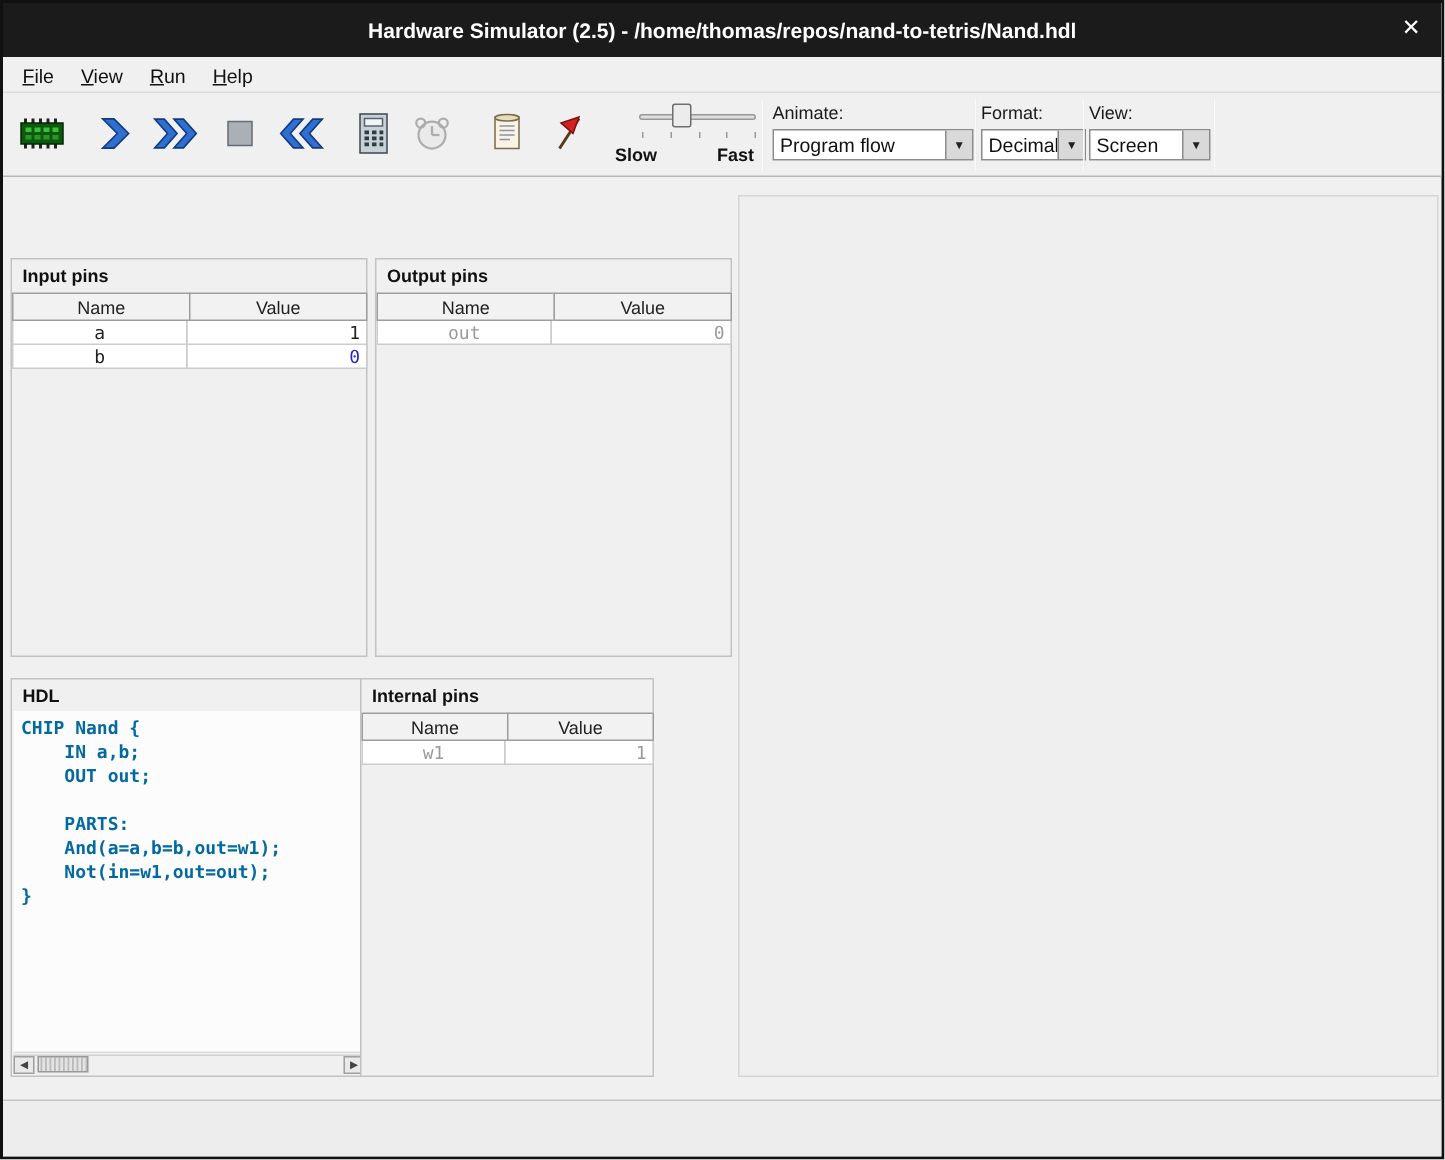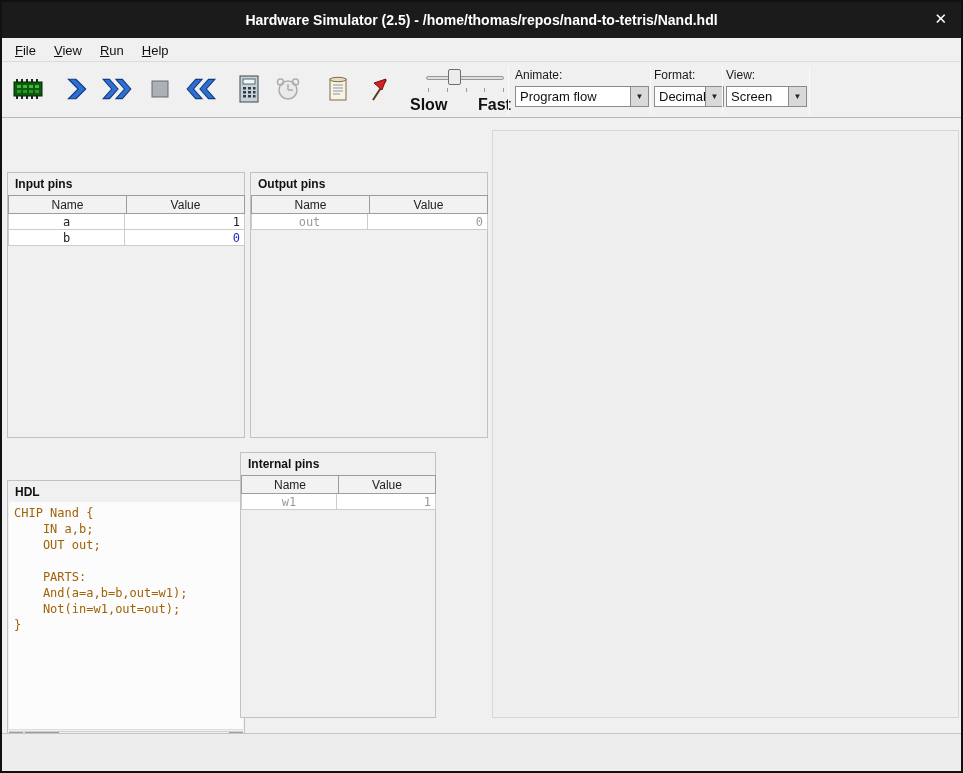--- a/index.html
+++ b/index.html
@@ -29,21 +29,21 @@
          border-right:1px solid #fafafa; }
 
   .slider-group{ position:absolute; left:408px; top:6px; width:98px; height:46px; }
   .slider-track{ position:absolute; left:16px; top:8px; width:78px; height:4px;
                  background:#dedede; border:1px solid #979797; border-radius:2px; }
   .slider-thumb{ position:absolute; left:38px; top:1px; width:13px; height:16px;
                  background:#ececec; border:1px solid #6e6e6e; border-radius:2px; }
   .slider-ticks{ position:absolute; left:18px; top:20px; width:76px; display:flex;
                  justify-content:space-between; }
   .slider-ticks i{ width:1px; height:4px; background:#9a9a9a; }
-  .slider-label{ position:absolute; top:28px; font-size:16px; font-weight:bold; color:#111; }
+  .slider-label{ position:absolute; top:28px; font-size:12px; font-weight:bold; color:#111; }
   .slider-label.slow{ left:0; }
   .slider-label.fast{ left:68px; }
 
   .combo-group{ position:absolute; top:6px; }
   .combo-label{ font-size:12px; color:#1a1a1a; margin-bottom:4px; display:block; }
   .combo{ display:flex; height:21px; border:1px solid #8b8b8b; background:#ffffff; }
   .combo .ctext{ flex:1; font-size:13px; padding:2px 4px; color:#111; overflow:hidden; white-space:nowrap; }
   .combo .cbtn{ width:18px; background:#d9d9d9; border-left:1px solid #8b8b8b;
                 display:flex; align-items:center; justify-content:center;
                 font-size:8px; color:#222; }
@@ -59,42 +59,42 @@
           vertical-align:-2px; margin-left:1px; }
   .time-label{ position:absolute; left:345px; top:9px; font-size:12px; font-weight:bold; color:#9a9a9a; }
   .time-field{ position:absolute; left:390px; top:7px; width:67px; height:17px;
                background:#e2e326; border:1px solid #c6c71c; font-size:12px; }
 
   
   .panel{ position:absolute; border:1px solid #c2c2c2; background:#f0f0f0; }
   .panel-title{ position:absolute; left:7px; top:4px; font-size:12px; font-weight:bold; color:#111;text-align:center; }
   #input-pins{ left:5px; top:170px; width:238px; height:266px; }
   #output-pins{ left:248px; top:170px; width:238px; height:266px; }
-  #hdl-panel{ left:5px; top:450px; width:238px; height:266px;margin-top:28px; }
+  #hdl-panel{ left:5px; top:450px; width:238px; height:266px; }
   #internal-pins{ left:238px; top:450px; width:196px; height:266px; }
 
   .pin-table{ position:absolute; left:0; right:0; top:22px; }
   .pt-head{ display:flex; height:19px; }
   .pt-head .cell{ flex:1; background:#f2f2f2; border:1px solid #9d9d9d; margin-right:-1px;
                   font-size:12px; color:#222; display:flex; align-items:center; justify-content:center; }
   .pt-row{ display:flex; height:16px; background:#ffffff; }
   .pt-row .cell{ flex:1; border-right:1px solid #cccccc; border-bottom:1px solid #cccccc;
                  border-left:1px solid #cccccc; margin-right:-1px;
                  font-family:"DejaVu Sans Mono", monospace; font-size:12px; color:#222;
                  display:flex; align-items:center; }
   .pt-row .cell.name{ justify-content:center; }
   .pt-row .cell.value{ justify-content:flex-end; padding-right:4px; }
   .dim{ color:#9a9a9a !important; }
   .val-blue{ color:#2323cc !important; }
 
   
   .hdl-view{ position:absolute; left:1px; right:1px; top:21px; bottom:15px;
              background:#fcfcfc; border-bottom:1px solid #ddd; overflow:hidden; }
   .hdl-code{ white-space:pre; font-family:"DejaVu Sans Mono", monospace; font-size:12px;
-             line-height:16px; color:#a16207; padding:3px 5px; }
+             line-height:16px; color:#0369a1; padding:3px 5px;font-weight:bold; }
   .hscroll{ position:absolute; left:1px; right:1px; bottom:1px; height:13px;
             background:#f0f0f0; border-top:1px solid #cfcfcf; display:flex; }
   .sbtn{ width:14px; height:12px; background:#e9e9e9; border:1px solid #a0a0a0;
          font-size:7px; color:#444; display:flex; align-items:center; justify-content:center; }
   .strack{ flex:1; position:relative; }
   .sthumb{ position:absolute; left:2px; top:0; width:34px; height:11px;
            background:#e3e3e3; border:1px solid #9a9a9a;
            background-image:linear-gradient(90deg,#bbb 1px,transparent 1px);
            background-size:3px 100%; background-position:10px 0;
            background-repeat:repeat-x; }

